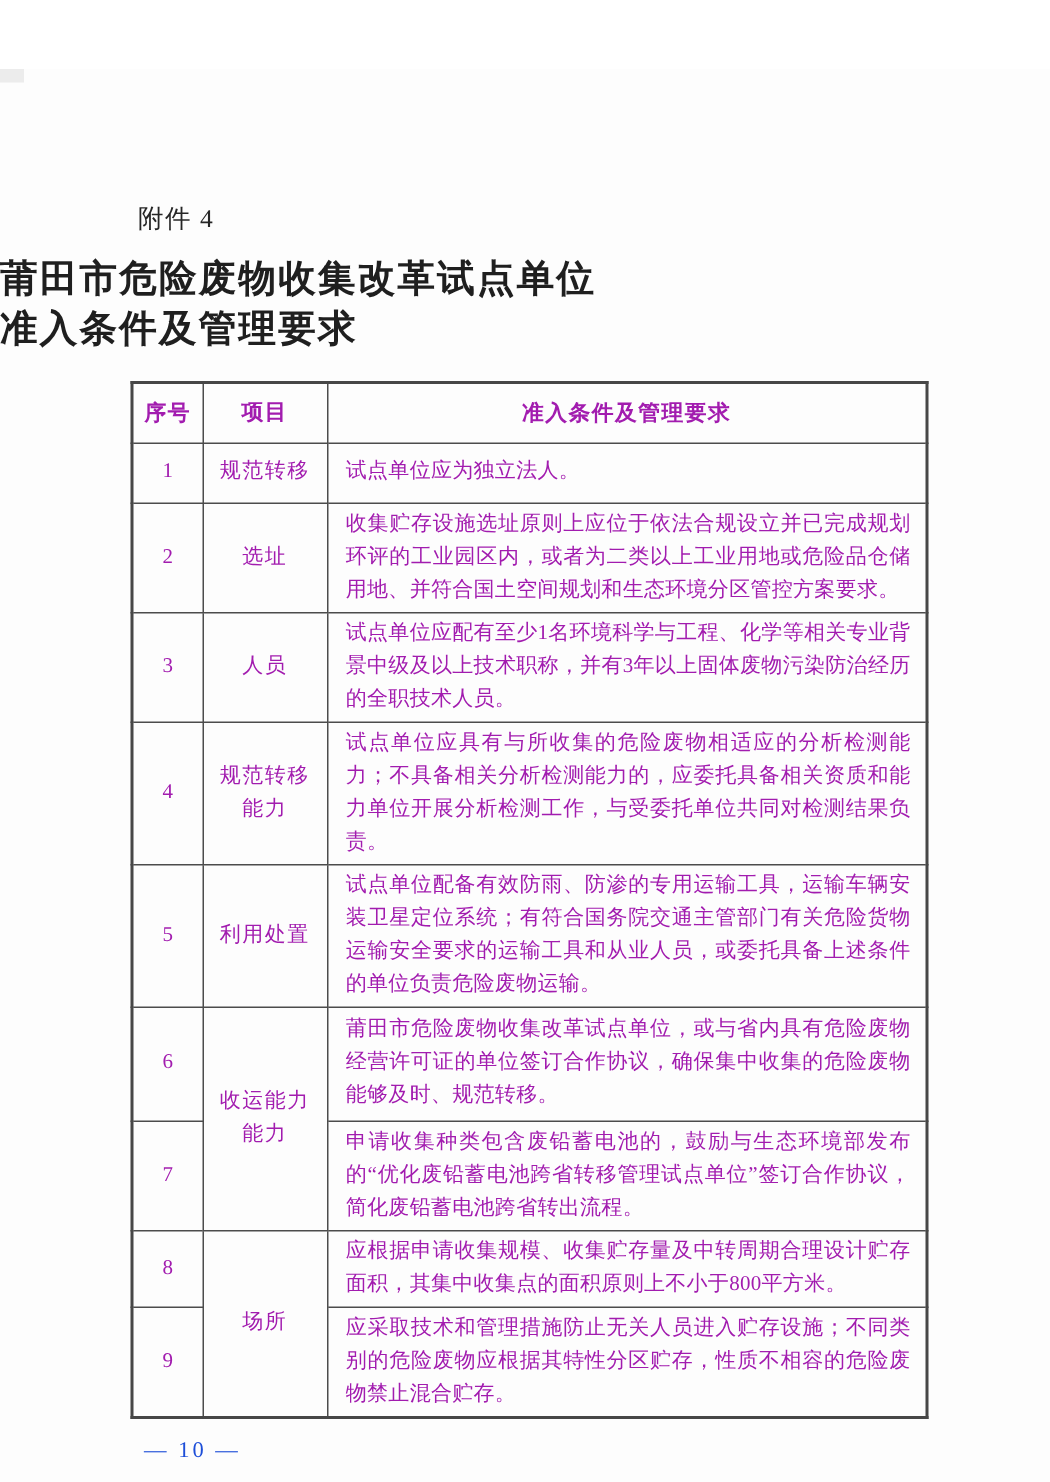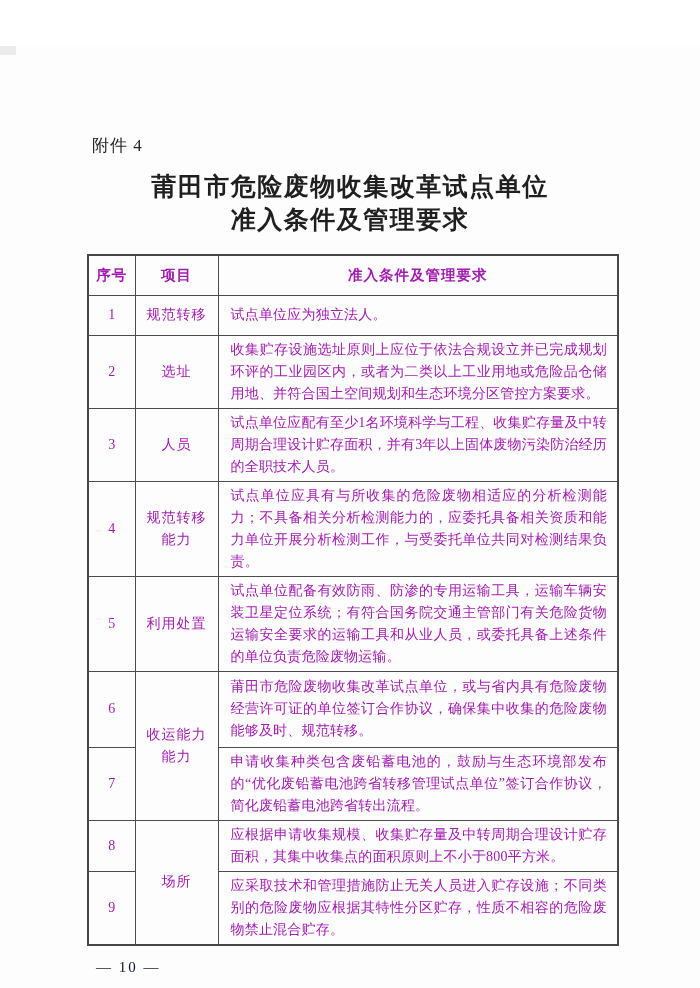--- a/index.html
+++ b/index.html
@@ -30,21 +30,21 @@
     left: 92px;
     top: 88px;
     font-size: 17px;
     letter-spacing: 1px;
   }
   .title {
     position: absolute;
     left: 0;
     top: 124px;
     width: 100%;
-    text-align: center;
+    text-align: left;
     font-size: 25px;
     font-weight: bold;
     line-height: 33px;
     letter-spacing: 1.5px;
     color: #1f1f1f;
   }
   table.doc-table {
     position: absolute;
     left: 87px;
     top: 208px;
@@ -78,21 +78,21 @@
     text-justify: inter-ideograph;
     padding: 3px 10px 3px 12px;
     line-height: 22px;
     letter-spacing: 0.2px;
   }
   .pageno {
     position: absolute;
     left: 96px;
     top: 913px;
     font-size: 15px;
-    color: #0f172a;
+    color: #1d4ed8;
     letter-spacing: 2px;
   }
 </style>
 </head>
 <body>
 
 <div class="page">
 
   <div class="scan-chip"></div>
 
@@ -123,21 +123,21 @@
         <td class="c-req">试点单位应为独立法人。</td>
       </tr>
       <tr style="height:73px">
         <td class="c-no">2</td>
         <td class="c-item">选址</td>
         <td class="c-req">收集贮存设施选址原则上应位于依法合规设立并已完成规划环评的工业园区内，或者为二类以上工业用地或危险品仓储用地、并符合国土空间规划和生态环境分区管控方案要求。</td>
       </tr>
       <tr style="height:68px">
         <td class="c-no">3</td>
         <td class="c-item">人员</td>
-        <td class="c-req">试点单位应配有至少1名环境科学与工程、收集贮存量及中转周期合理设计贮存面积，并有3年以上固体废物污染防治经历的全职技术人员。</td>
+        <td class="c-req">试点单位应配有至少1名环境科学与工程、化学等相关专业背景中级及以上技术职称，并有3年以上固体废物污染防治经历的全职技术人员。</td>
       </tr>
       <tr style="height:69px">
         <td class="c-no">4</td>
         <td class="c-item">规范转移
 能力</td>
         <td class="c-req">试点单位应具有与所收集的危险废物相适应的分析检测能力；不具备相关分析检测能力的，应委托具备相关资质和能力单位开展分析检测工作，与受委托单位共同对检测结果负责。</td>
       </tr>
       <tr style="height:94px">
         <td class="c-no">5</td>
         <td class="c-item">利用处置</td>

